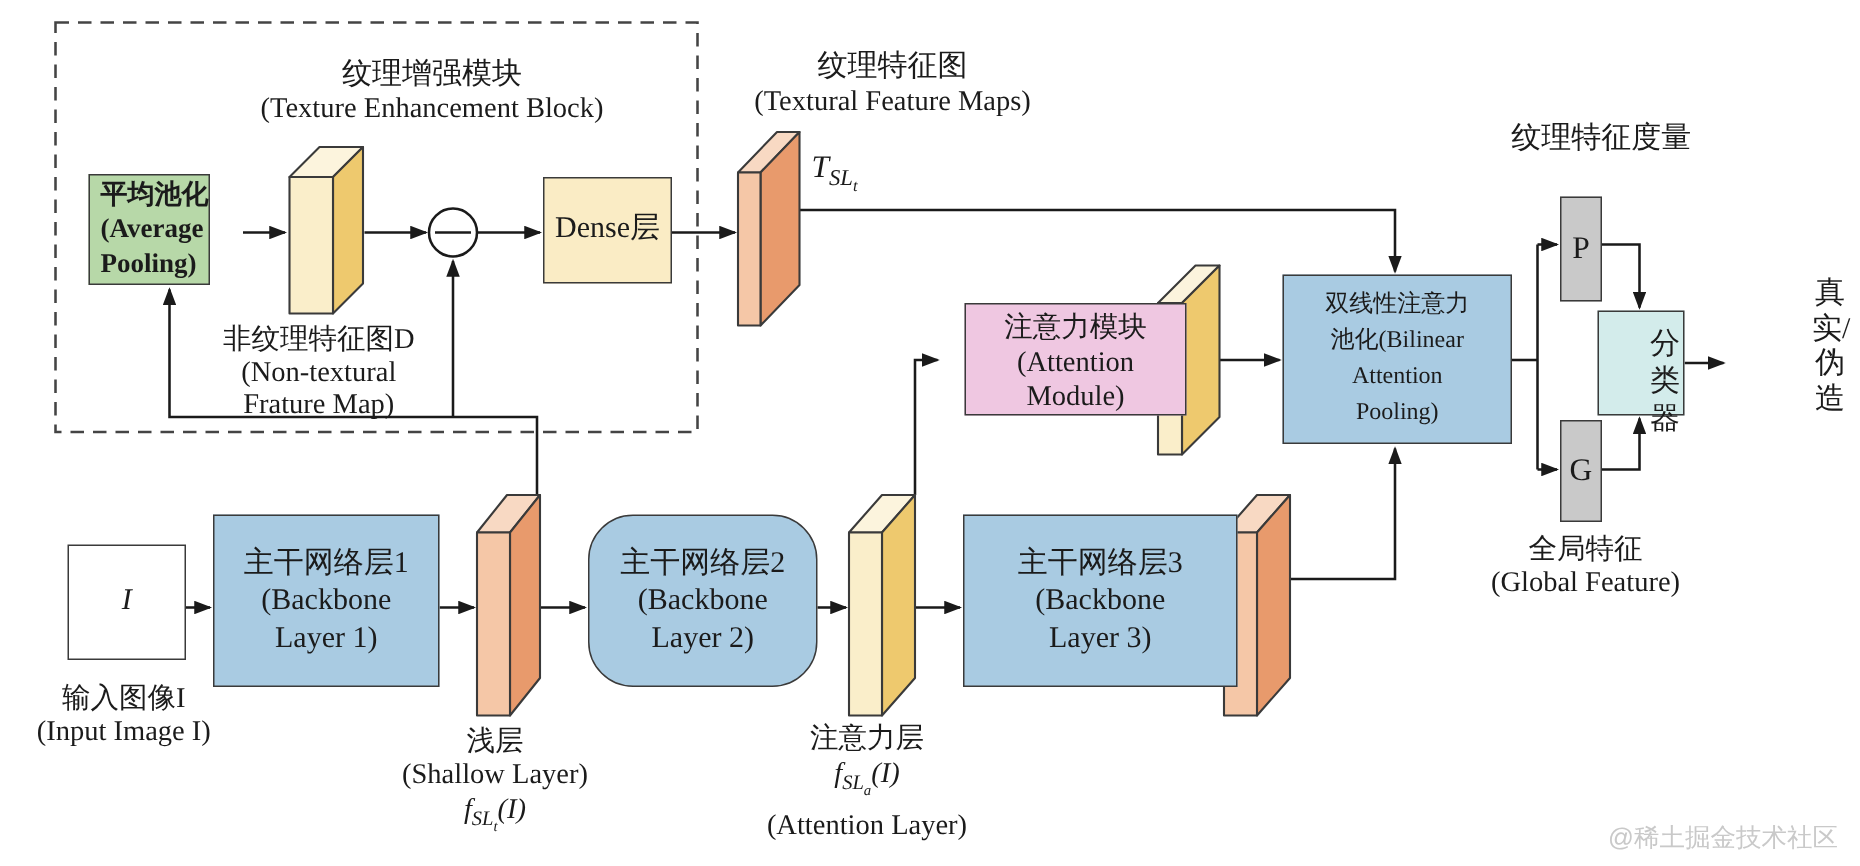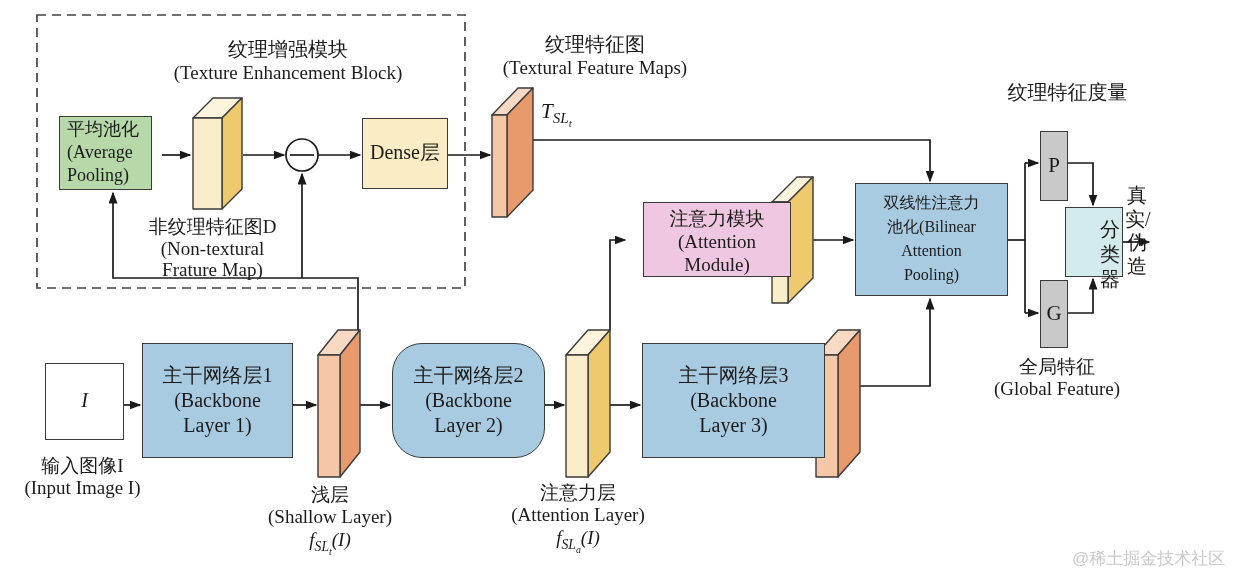--- a/index.html
+++ b/index.html
@@ -121,21 +121,21 @@
 
   <div class="lbl" style="left:485px; top:33px; width:220px;">
     <span class="line zh">纹理特征图</span>
     <span class="line en">(Textural Feature Maps)</span>
   </div>
 
   <div class="lbl" style="left:955px; top:81px; width:225px;">
     <span class="line zh">纹理特征度量</span>
   </div>
 
-  <div class="box green avgp" style="left:59px; top:116px; width:93px; height:74px;">
+  <div class="box green avgp" style="left:59px; top:116px; width:81px; height:74px;font-weight:bold;">
     <span class="line">平均池化</span>
     <span class="line">(Average</span>
     <span class="line">Pooling)</span>
   </div>
 
   <div class="lbl" style="left:130px; top:216px; width:165px;">
     <span class="line zh-s">非纹理特征图D</span>
     <span class="line en" style="line-height:21px;">(Non-textural</span>
     <span class="line en" style="line-height:21px;">Frature Map)</span>
   </div>
@@ -166,21 +166,21 @@
   </div>
   <div class="box gray pg" style="left:1040px; top:280px; width:28px; height:68px; line-height:64px;">
     <span>G</span>
   </div>
 
   <div class="box cyan" style="left:1065px; top:207px; width:58px; height:70px; padding-top:9px;">
     <span class="line" style="font-size:20px; line-height:25px;">分类</span>
     <span class="line" style="font-size:20px; line-height:25px;">器</span>
   </div>
 
-  <div class="abs vtext" style="left:1125px; top:184px;">真实/伪造</div>
+  <div class="abs vtext" style="left:1208px; top:184px;">真实/伪造</div>
 
   <div class="lbl" style="left:982px; top:356px; width:150px;">
     <span class="line zh-s">全局特征</span>
     <span class="line en" style="line-height:21px;">(Global Feature)</span>
   </div>
 
   <div class="box white" style="left:45px; top:363px; width:79px; height:77px; line-height:73px; font-size:20px; font-style:italic;">
     <span>I</span>
   </div>
   <div class="lbl" style="left:20px; top:455px; width:125px;">
@@ -207,19 +207,19 @@
   </div>
 
   <div class="lbl" style="left:250px; top:484px; width:160px;">
     <span class="line zh-s">浅层</span>
     <span class="line en" style="line-height:22px;">(Shallow Layer)</span>
     <span class="line formula" style="line-height:24px;"><i>f</i><sub><i>SL</i><sub><i>t</i></sub></sub><i>(I)</i></span>
   </div>
 
   <div class="lbl" style="left:490px; top:482px; width:176px;">
     <span class="line zh-s">注意力层</span>
+    <span class="line formula" style="line-height:24px;"><i>f</i><sub><i>SL</i><sub><i>a</i></sub></sub><i>(I)</i></span>
     <span class="line en" style="line-height:22px;">(Attention Layer)</span>
-    <span class="line formula" style="line-height:24px;"><i>f</i><sub><i>SL</i><sub><i>a</i></sub></sub><i>(I)</i></span>
   </div>
 
   <div class="abs watermark" style="left:1072px; top:547px;">@稀土掘金技术社区</div>
 
 </div>
 
 </body></html>

